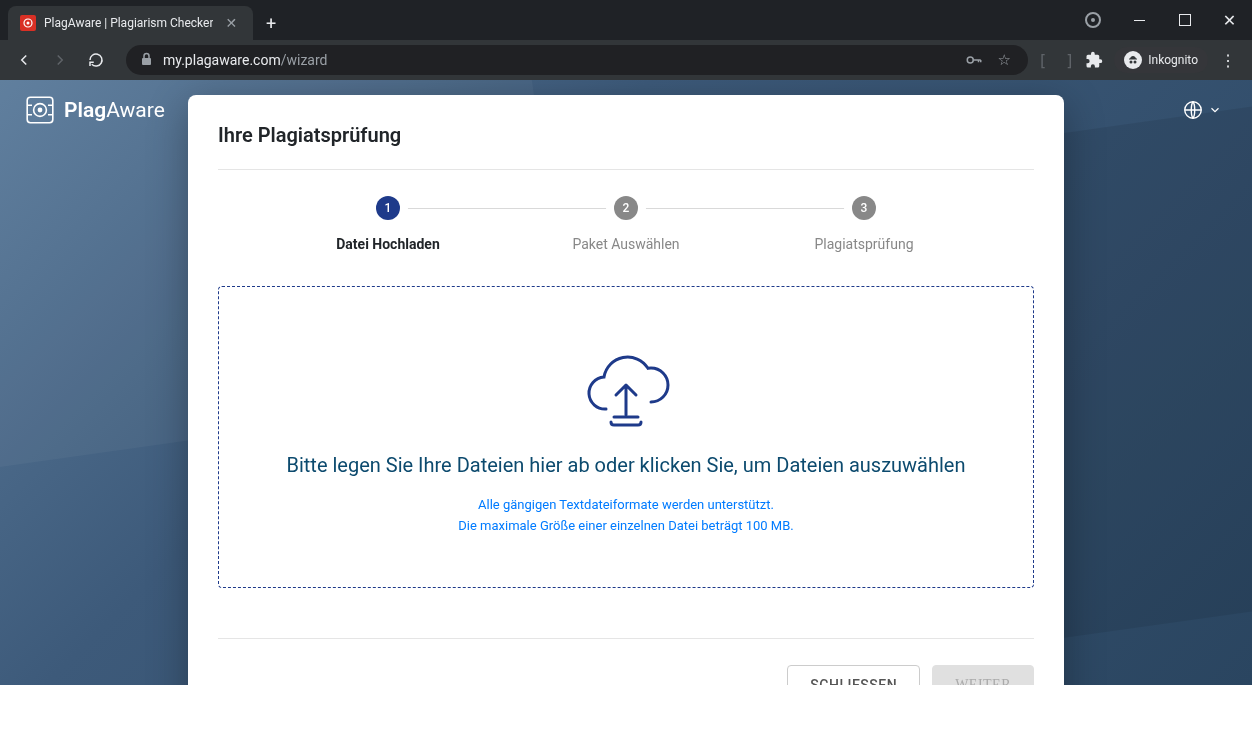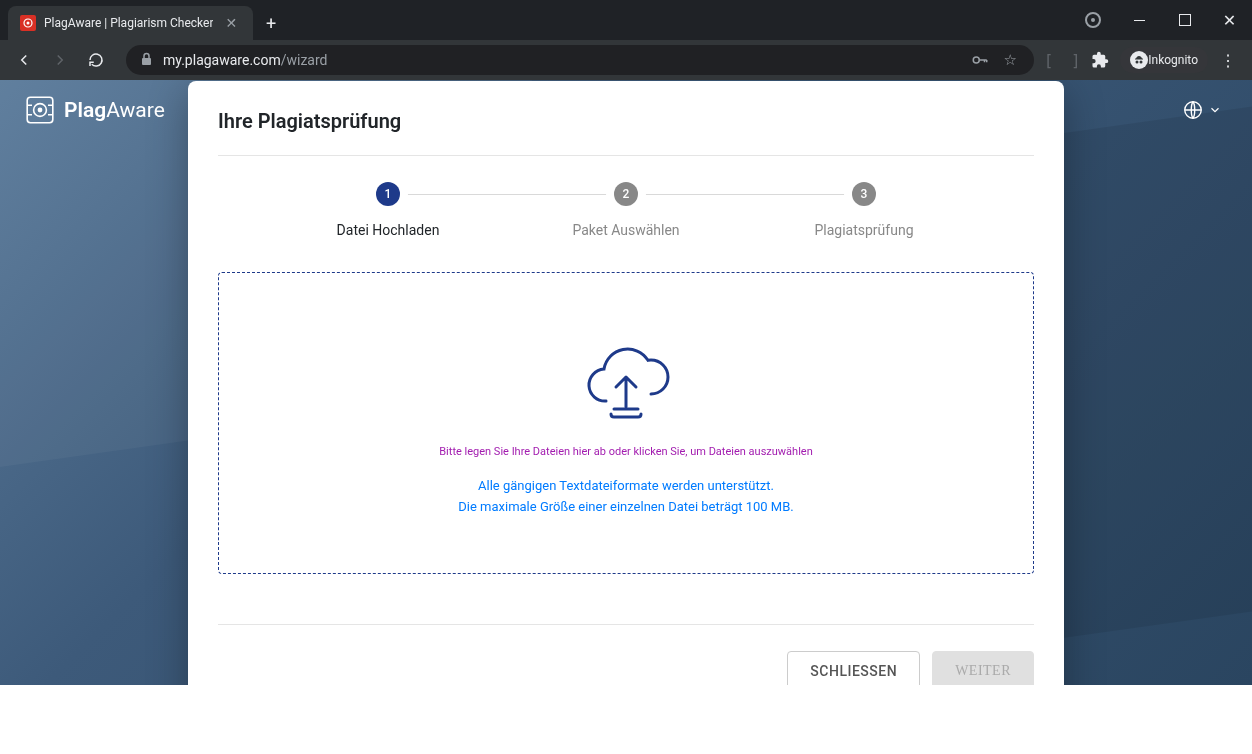--- a/index.html
+++ b/index.html
@@ -27,21 +27,21 @@
   .nav-btn { width: 32px; height: 32px; display: flex; align-items: center; justify-content: center; color: #e8eaed; cursor: pointer; border-radius: 50%; }
   .nav-btn.disabled { color: #5f6368; cursor: default; }
   .nav-btn svg { width:18px; height:18px; stroke:currentColor; fill:none; stroke-width:2;}
   .addr-bar { flex: 1; height: 30px; background: #202124; border-radius: 15px; display: flex; align-items: center; padding: 2px 14px; margin: 0 10px; gap: 10px; }
   .lock { color: #9aa0a6; font-size: 11px; }
   .url { color: #e8eaed; font-size: 14px; }
   .url .path { color: #9aa0a6; }
   .addr-spacer { flex:1; }
   .addr-icon { color: #9aa0a6; width:20px; display:flex; justify-content:center; font-size:15px;}
   .tb-icon { width:32px; height:32px; display:flex; align-items:center; justify-content:center; color:#e8eaed; cursor:pointer;}
-  .incognito-badge { display:flex; align-items:center; background:#35363a; border-radius:14px; padding:4px 10px; height:26px;}
+  .incognito-badge { display:flex; align-items:center; gap:6px; background:#35363a; border-radius:14px; padding:4px 10px; height:26px;}
   .incognito-badge .circ { width:18px; height:18px; background:#e8eaed; border-radius:50%; display:flex; align-items:center; justify-content:center;}
   .incognito-badge .circ svg { width:12px; height:12px; }
   .incognito-badge span { color:#e8eaed; font-size:12px;}
   .bracket-icon { color:#5f6368; font-family:monospace; font-size:16px; letter-spacing:4px;}
   
   
   .page { position: relative; height: 605px; background: linear-gradient(135deg, #5a7a9a 0%, #3d5a7a 35%, #2a4560 100%); overflow:hidden;}
   .page::before { content:""; position:absolute; left:-50px; top:-50px; width:600px; height:400px; background: rgba(255,255,255,0.04); transform: rotate(-8deg);}
   .page::after { content:""; position:absolute; right:-100px; top:50px; width:500px; height:500px; background: rgba(0,0,0,0.08); transform: rotate(-8deg);}
   
@@ -50,36 +50,36 @@
   .brand { display:flex; align-items:center; gap:8px; color:#fff;}
   .brand-logo { width:32px; height:32px; }
   .brand-text { font-size:21px; font-weight:400;}
   .brand-text b { font-weight:600;}
   .header-spacer { flex:1;}
   .lang-btn { display:flex; align-items:center; gap:4px; color:#fff; cursor:pointer; padding:6px;}
   .lang-btn svg { width:22px; height:22px; stroke:#fff; fill:none; stroke-width:1.5;}
   .lang-btn .chev { width:14px; height:14px;}
   
   
-  .modal { position:absolute; left:188px; top:1px; width:876px; background:#fff; border-radius:8px; box-shadow: 0 10px 40px rgba(0,0,0,0.3); padding: 28px 30px 30px 30px; z-index:10;}
+  .modal { position:absolute; left:188px; top:15px; width:876px; background:#fff; border-radius:8px; box-shadow: 0 10px 40px rgba(0,0,0,0.3); padding: 28px 30px 30px 30px; z-index:10;}
   .modal h1 { font-size:20px; font-weight:600; color:#212529; margin-bottom:22px;}
   .modal hr { border:none; border-top:1px solid #e5e5e5; margin-bottom: 26px;}
   
   .stepper { display:flex; align-items:flex-start; justify-content:space-between; padding: 0 80px; position:relative; margin-bottom:34px;}
   .stepper::before { content:""; position:absolute; left:160px; right:160px; top:12px; height:1px; background:#d9d9d9;}
   .step { display:flex; flex-direction:column; align-items:center; gap:16px; position:relative; background:transparent; z-index:2; width:180px;}
   .step-num { width:24px; height:24px; border-radius:50%; display:flex; align-items:center; justify-content:center; font-size:12px; font-weight:500; background:#fff; box-shadow: 0 0 0 8px #fff;}
   .step.active .step-num { background:#1e3a8a; color:#fff;}
   .step:not(.active) .step-num { background:#888; color:#fff;}
   .step-label { font-size:14px; color:#888;}
-  .step.active .step-label { color:#212529; font-weight:400;}
+  .step.active .step-label { color:#212529; font-weight:700;}
   
   .dropzone { border:1px dashed #1e3a8a; border-radius:4px; height:302px; display:flex; flex-direction:column; align-items:center; justify-content:center; cursor:pointer; margin-bottom: 50px;}
   .cloud-icon { width:100px; height:100px; margin-bottom:16px;}
-  .dz-main { font-size:11px; color:#a21caf; margin-bottom:18px;}
+  .dz-main { font-size:20px; color:#0c4a6e; margin-bottom:18px;}
   .dz-sub { font-size:13px; color:#007bff; line-height:1.6; text-align:center;}
   
   .modal-footer-hr { border:none; border-top:1px solid #e5e5e5; margin-bottom:24px;}
   .modal-footer { display:flex; justify-content:flex-end; gap:12px;}
   .btn { height:40px; padding: 16px 22px; border-radius:4px; font-size:14px; font-weight:500; letter-spacing:0.5px; cursor:pointer; display:flex; align-items:center; text-transform:uppercase;}
   .btn-outline { background:#fff; border:1px solid #ccc; color:#555;}
   .btn-disabled { background:#e0e0e0; border:1px solid #e0e0e0; color:#aaa; cursor:default;font-family:Liberation Serif, serif;}
 </style>
 </head>
 <body>

